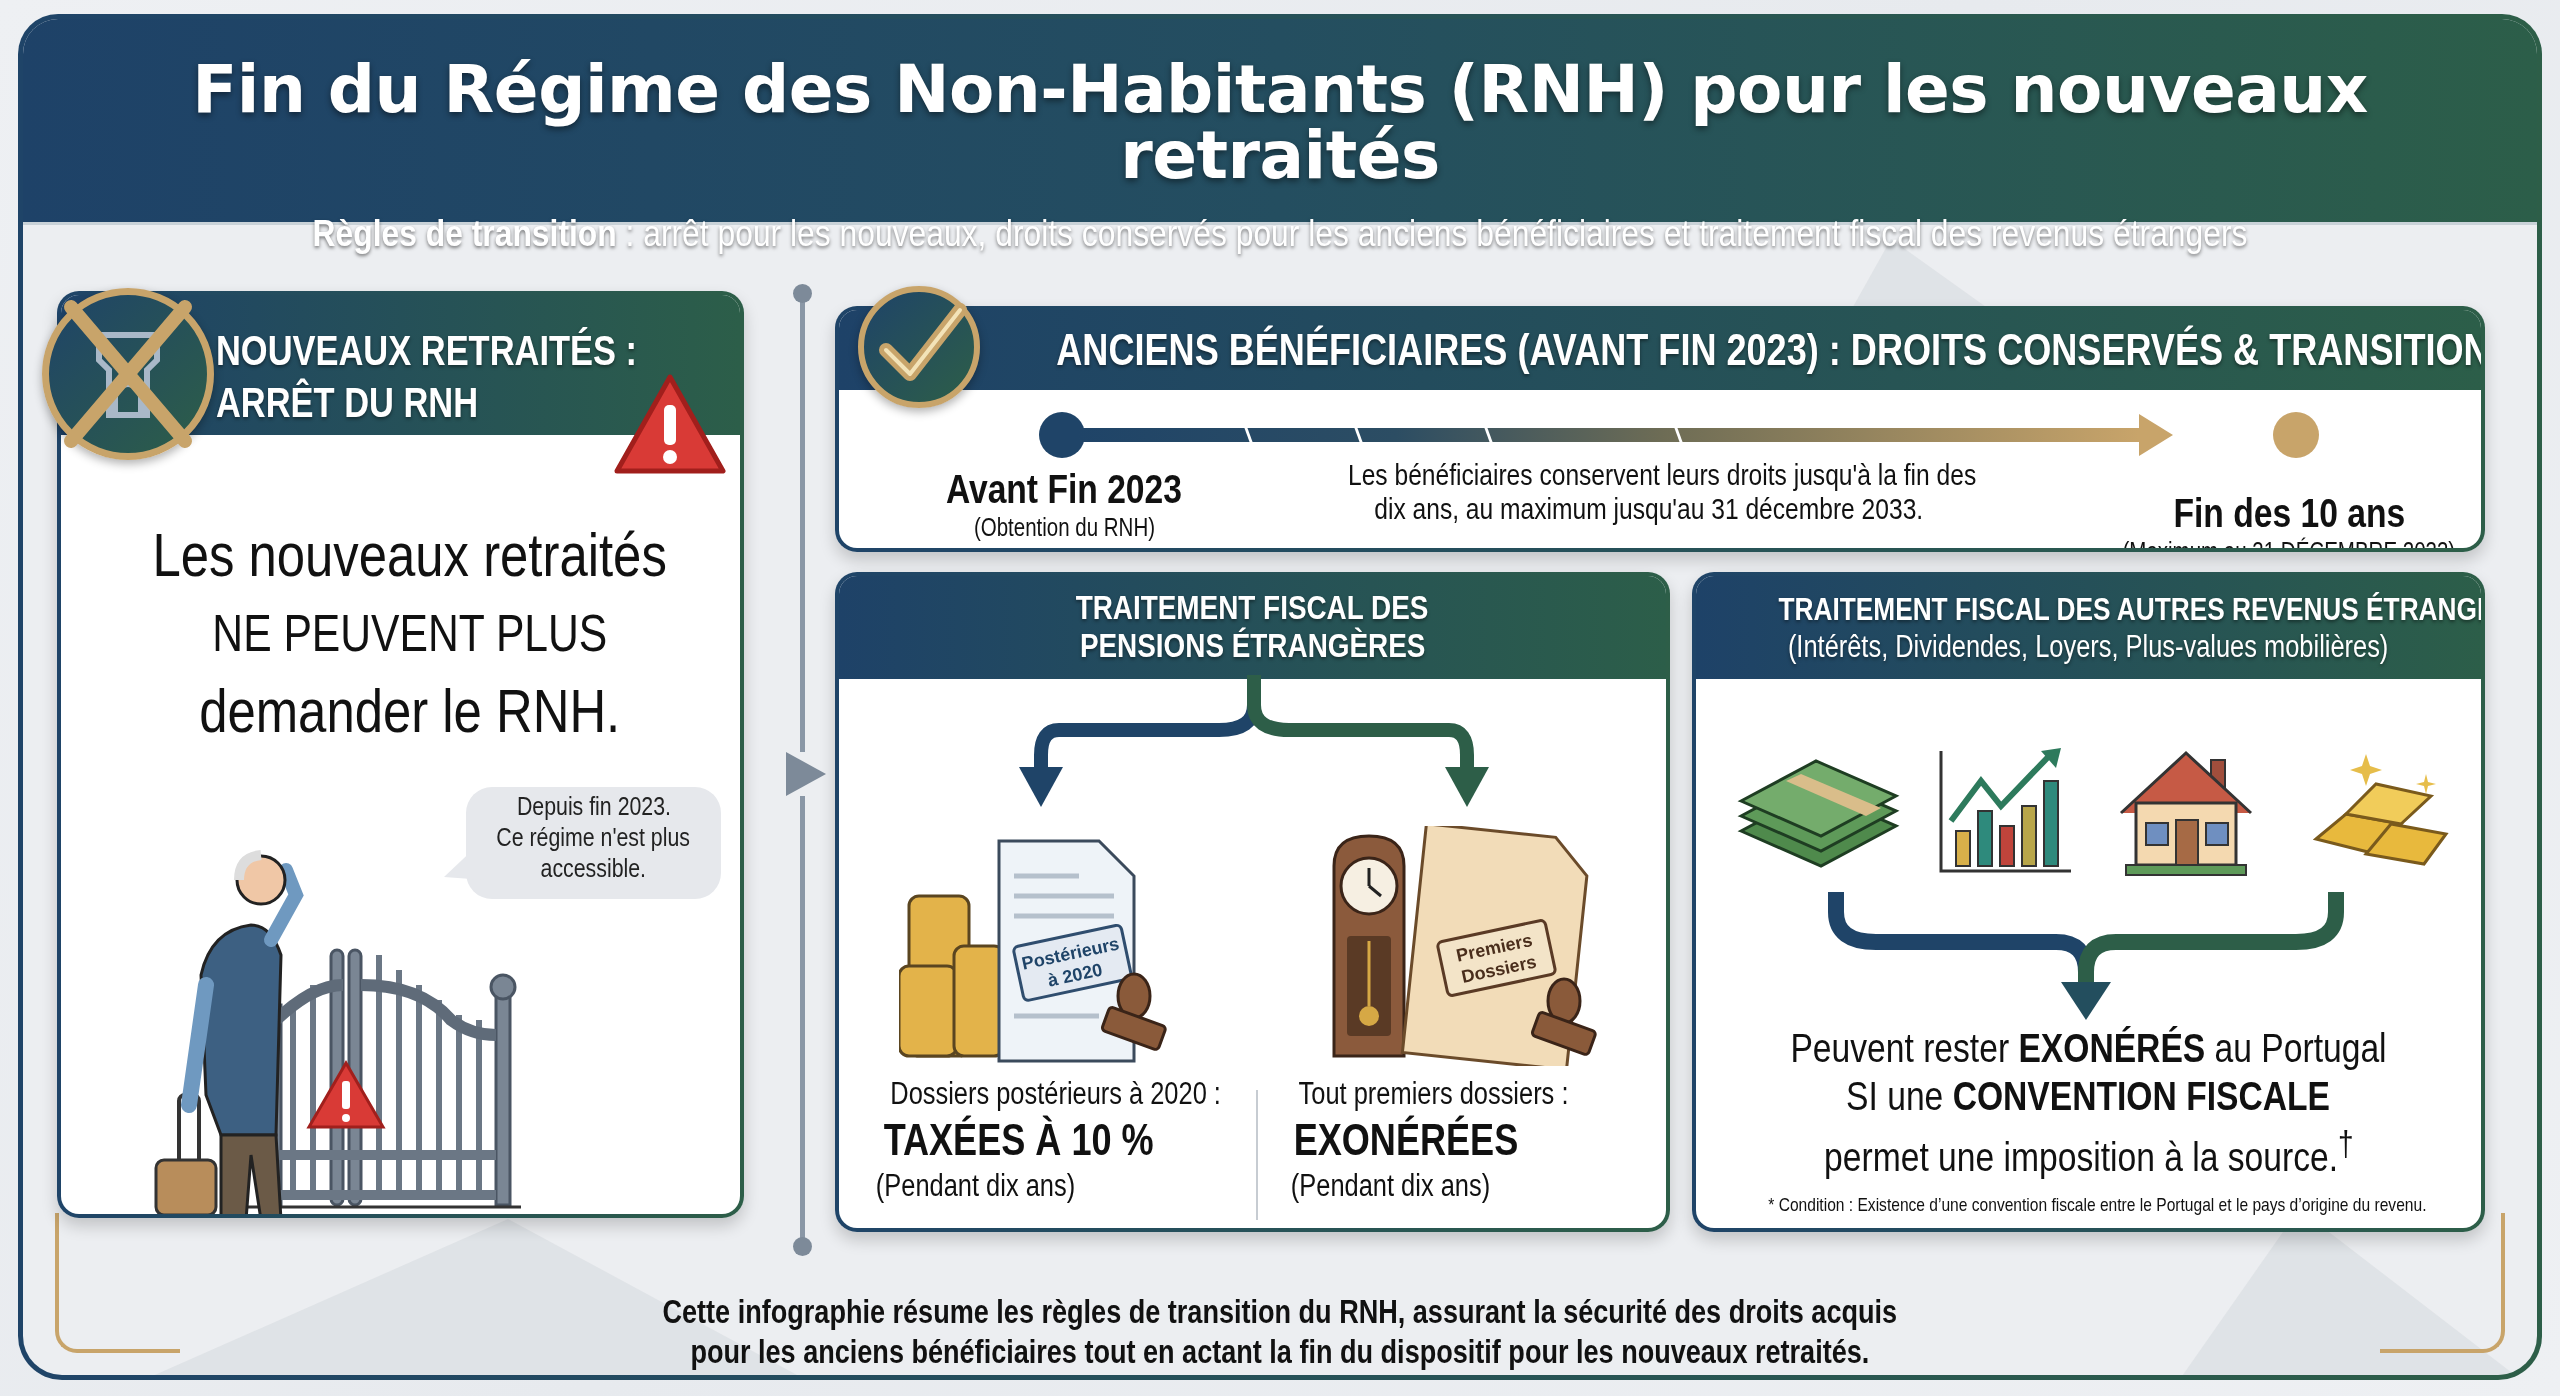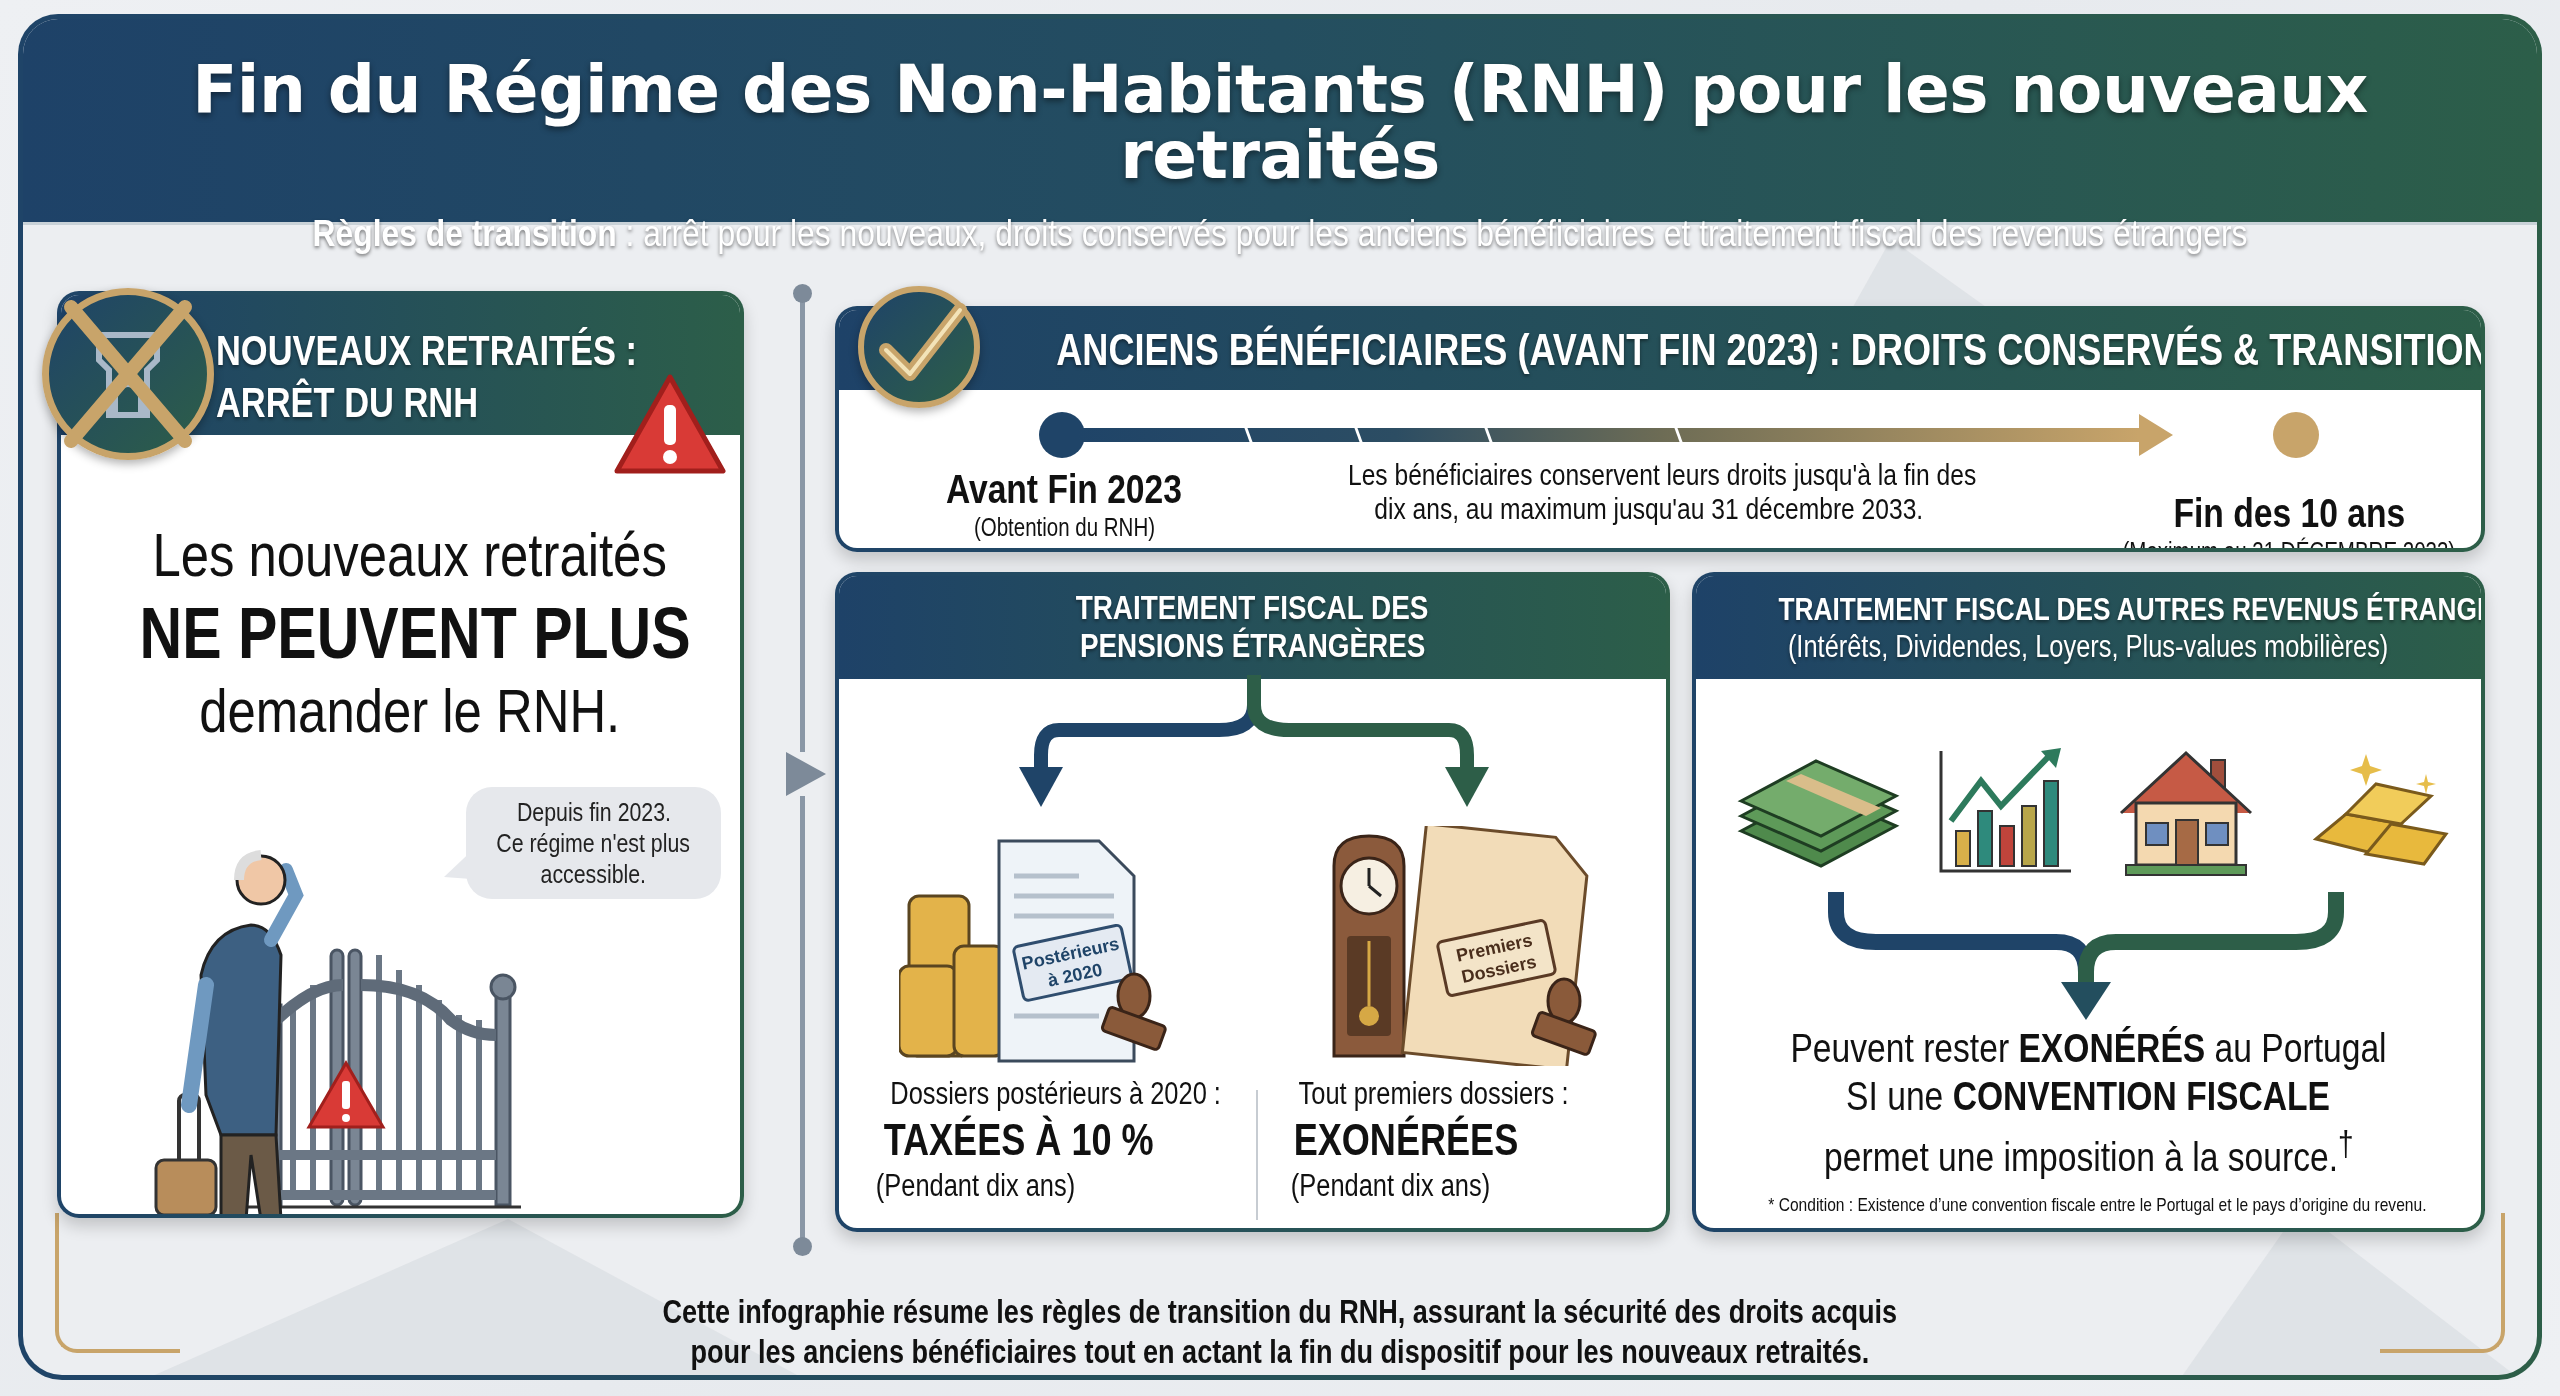--- a/index.html
+++ b/index.html
@@ -65,26 +65,26 @@
   #left .panel-head { height: 140px; text-align: left; padding-left: 155px; padding-top: 30px; font-size: 42px; line-height: 52px; }
   #left .panel-head .cond { transform-origin: left; }
   .badge {
     position: absolute; width: 172px; height: 172px; border-radius: 50%;
     background: linear-gradient(135deg, #1f4468, #2d5e48);
     border: 7px solid #c8a46a; box-shadow: 0 4px 10px rgba(0,0,0,0.3);
     z-index: 5;
   }
   .big-msg { position: absolute; left: 0; top: 222px; width: 100%; text-align: center; padding-left: 18px; }
   .big-msg .l1 { font-size: 62px; line-height: 76px; }
-  .big-msg .l2 { font-size: 72px; font-weight: bold; line-height: 80px; }
+  .big-msg .l2 { font-size: 52px; font-weight: normal; line-height: 80px; }
   .big-msg .l3 { font-size: 62px; line-height: 76px; }
   .bubble {
     position: absolute; left: 405px; top: 492px; width: 255px; height: 112px;
     background: #e6e8ec; border-radius: 26px; text-align: center;
-    font-size: 26px; line-height: 31px; padding-top: 10px; color: #222;
+    font-size: 26px; line-height: 31px; padding-top: 4px; color: #222;
   }
   .bubble:after {
     content: ""; position: absolute; left: -22px; bottom: 10px;
     border-right: 36px solid #e6e8ec; border-top: 12px solid transparent; border-bottom: 20px solid transparent;
     transform: rotate(-25deg);
   }
 
   
   .divider { position: absolute; left: 800px; top: 292px; width: 5px; height: 956px; background: #8a97a6; }
   .divider .dot { position: absolute; left: -7px; width: 19px; height: 19px; border-radius: 50%; background: #7d8a99; }

